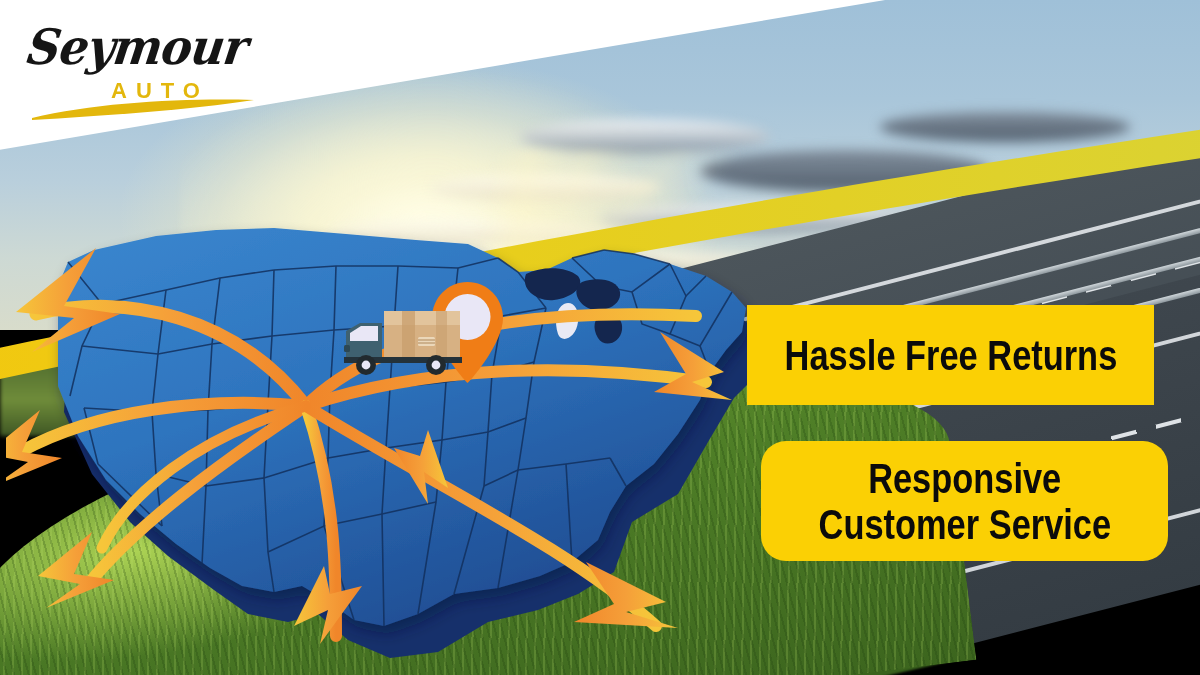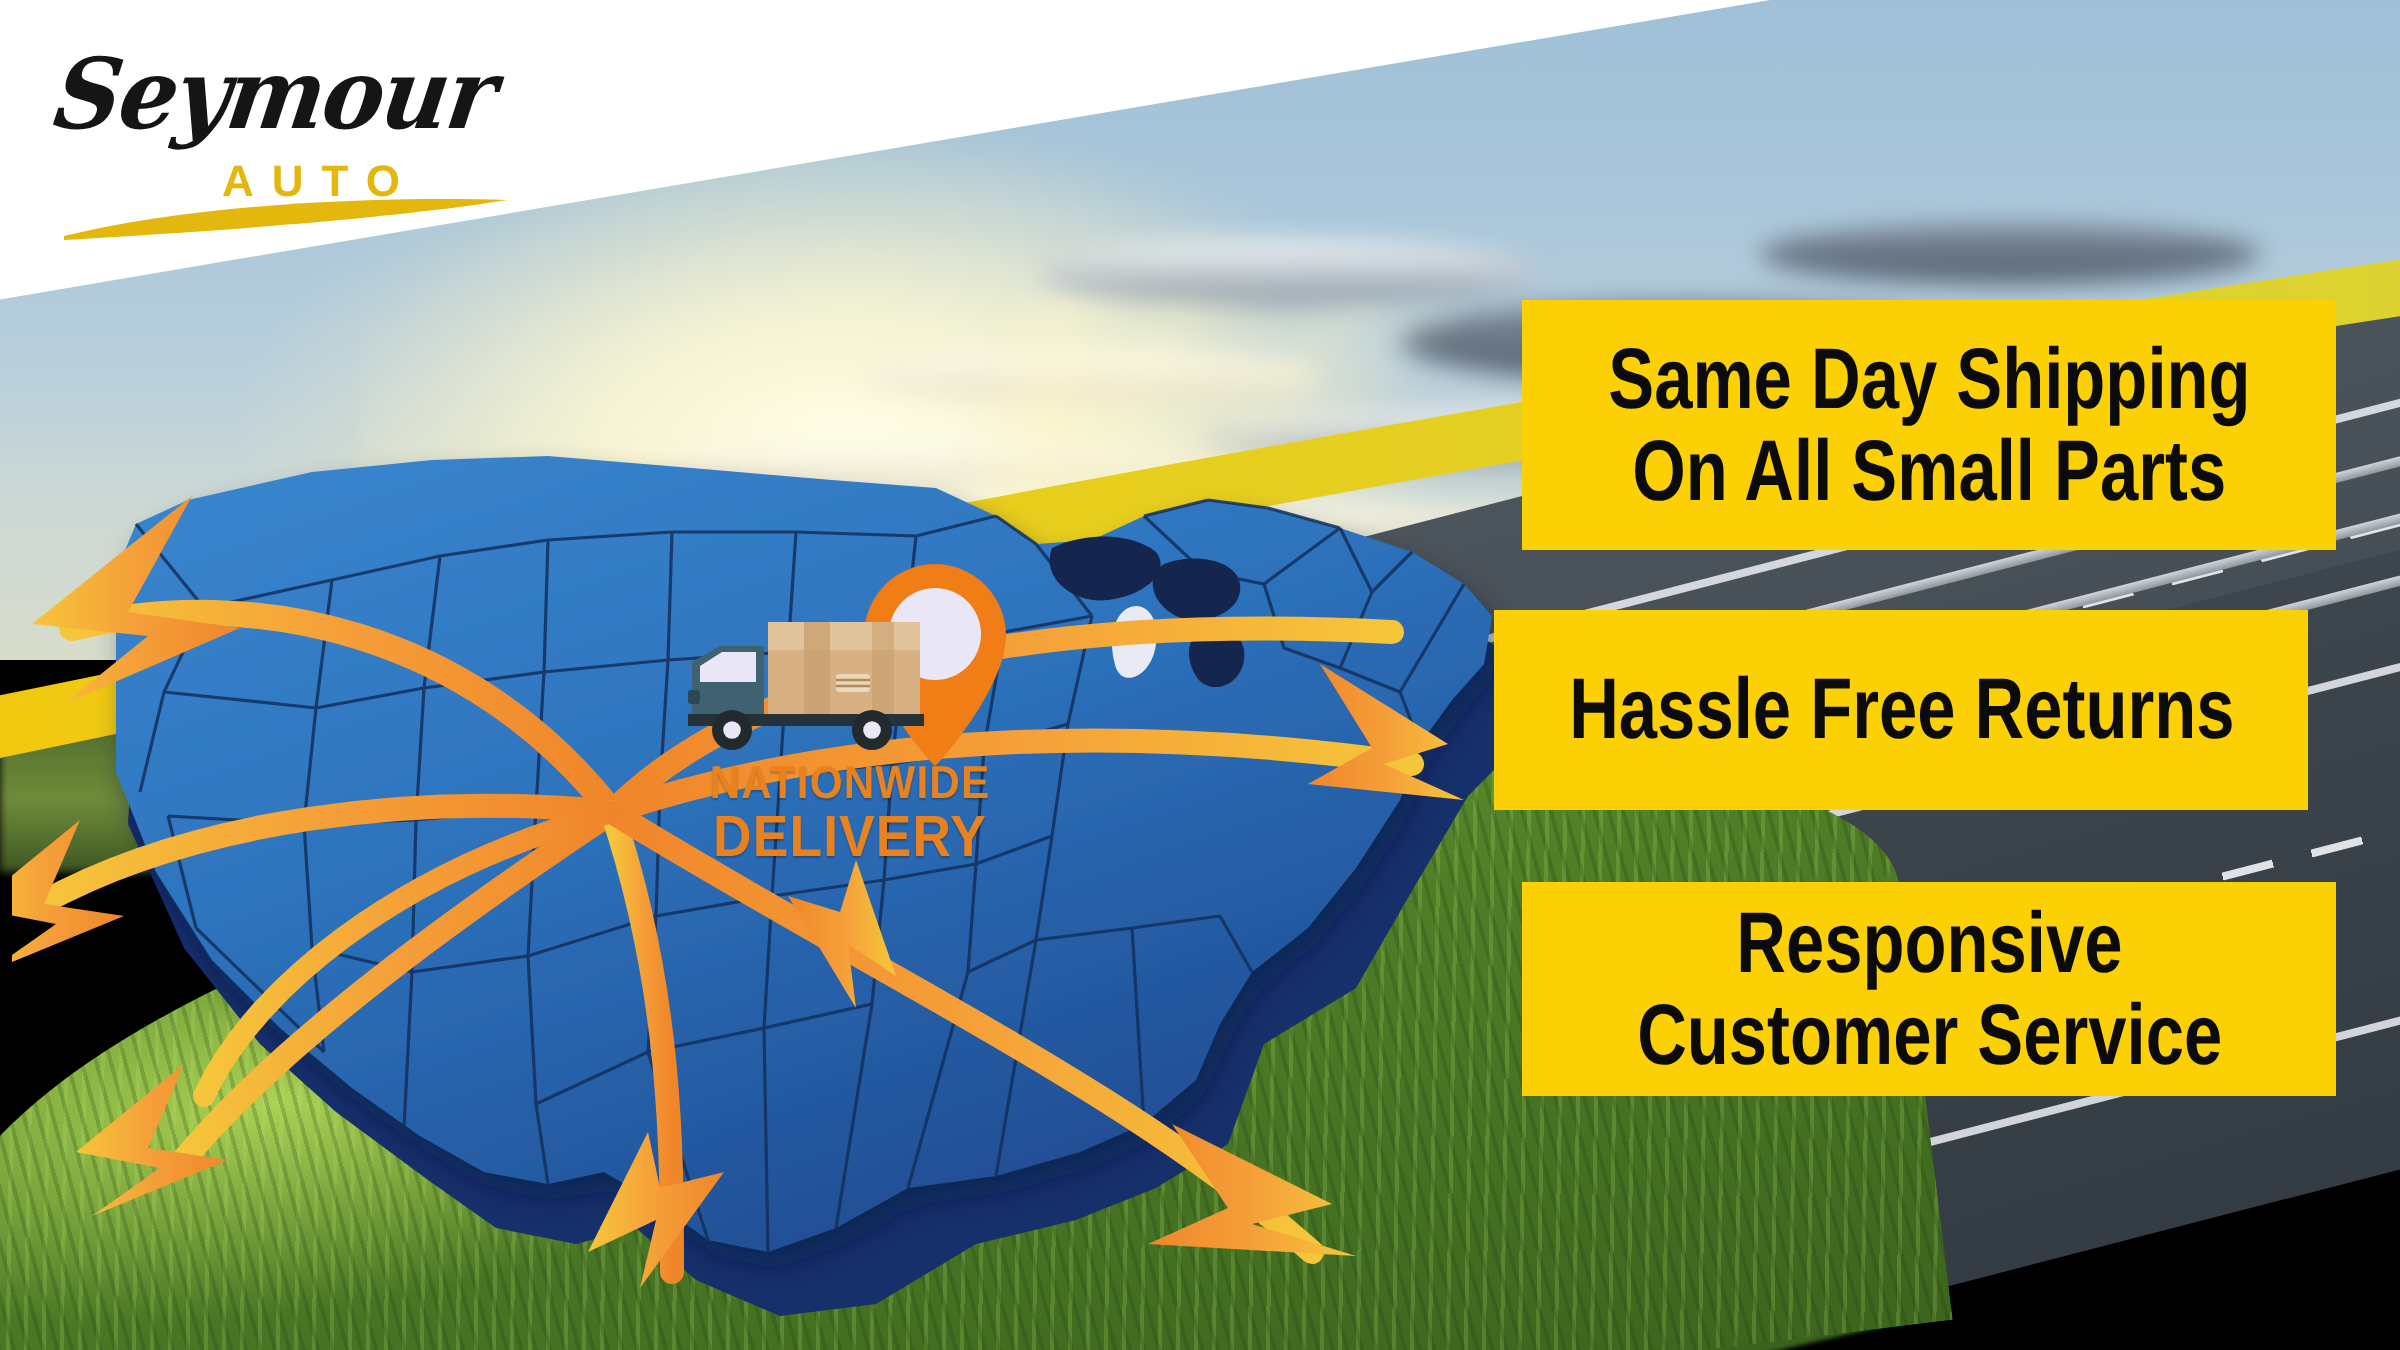--- a/index.html
+++ b/index.html
@@ -171,21 +171,21 @@
   }
   .banner span{
     display:block;
     font-stretch:condensed;
     transform:scaleX(.80);
     white-space:nowrap;
     letter-spacing:0px;
   }
   #banner-1{ left:761px; top:150px; width:407px; height:125px; }
   #banner-2{ left:747px; top:305px; width:407px; height:100px; }
-  #banner-3{ left:761px; top:441px; width:407px; height:107px; }
+  #banner-3{ left:761px; top:441px; width:407px; height:120px;border-radius:25px; }
   #banner-1 span, #banner-3 span{ font-size:43px; }
   #banner-2 span{ font-size:43px; }
 </style>
 </head>
 <body>
 
 <div class="stage">
 
   <div class="bg">
 
@@ -442,38 +442,30 @@
       <rect x="4" y="38" width="6" height="7" rx="1.5" fill="#2C4855"></rect>
 
       <rect x="4" y="50" width="118" height="6" fill="#24323A"></rect>
 
       <circle cx="26" cy="58" r="10" fill="#222A2E"></circle>
         <circle cx="26" cy="58" r="4.4" fill="#E9E7F6"></circle>
       <circle cx="96" cy="58" r="10" fill="#222A2E"></circle>
         <circle cx="96" cy="58" r="4.4" fill="#E9E7F6"></circle>
     </svg>
 
-    <div class="nw-label">
-      <span class="l1">NATIONWIDE</span>
-      <span class="l2">DELIVERY</span>
-    </div>
   </div>
 
   <div class="logo">
     <div class="script">Seymour</div>
     <div class="auto">AUTO</div>
     <svg class="underline" viewBox="0 0 230 26">
       <path d="M4 22 C 70 6, 160 2, 226 4 C 162 14, 72 20, 4 24 Z" fill="#E3B70C"></path>
     </svg>
   </div>
 
-  <div class="banner" id="banner-1">
-    <span>Same Day Shipping</span>
-    <span>On All Small Parts</span>
-  </div>
 
   <div class="banner" id="banner-2">
     <span>Hassle Free Returns</span>
   </div>
 
   <div class="banner" id="banner-3">
     <span>Responsive</span>
     <span>Customer Service</span>
   </div>
 

